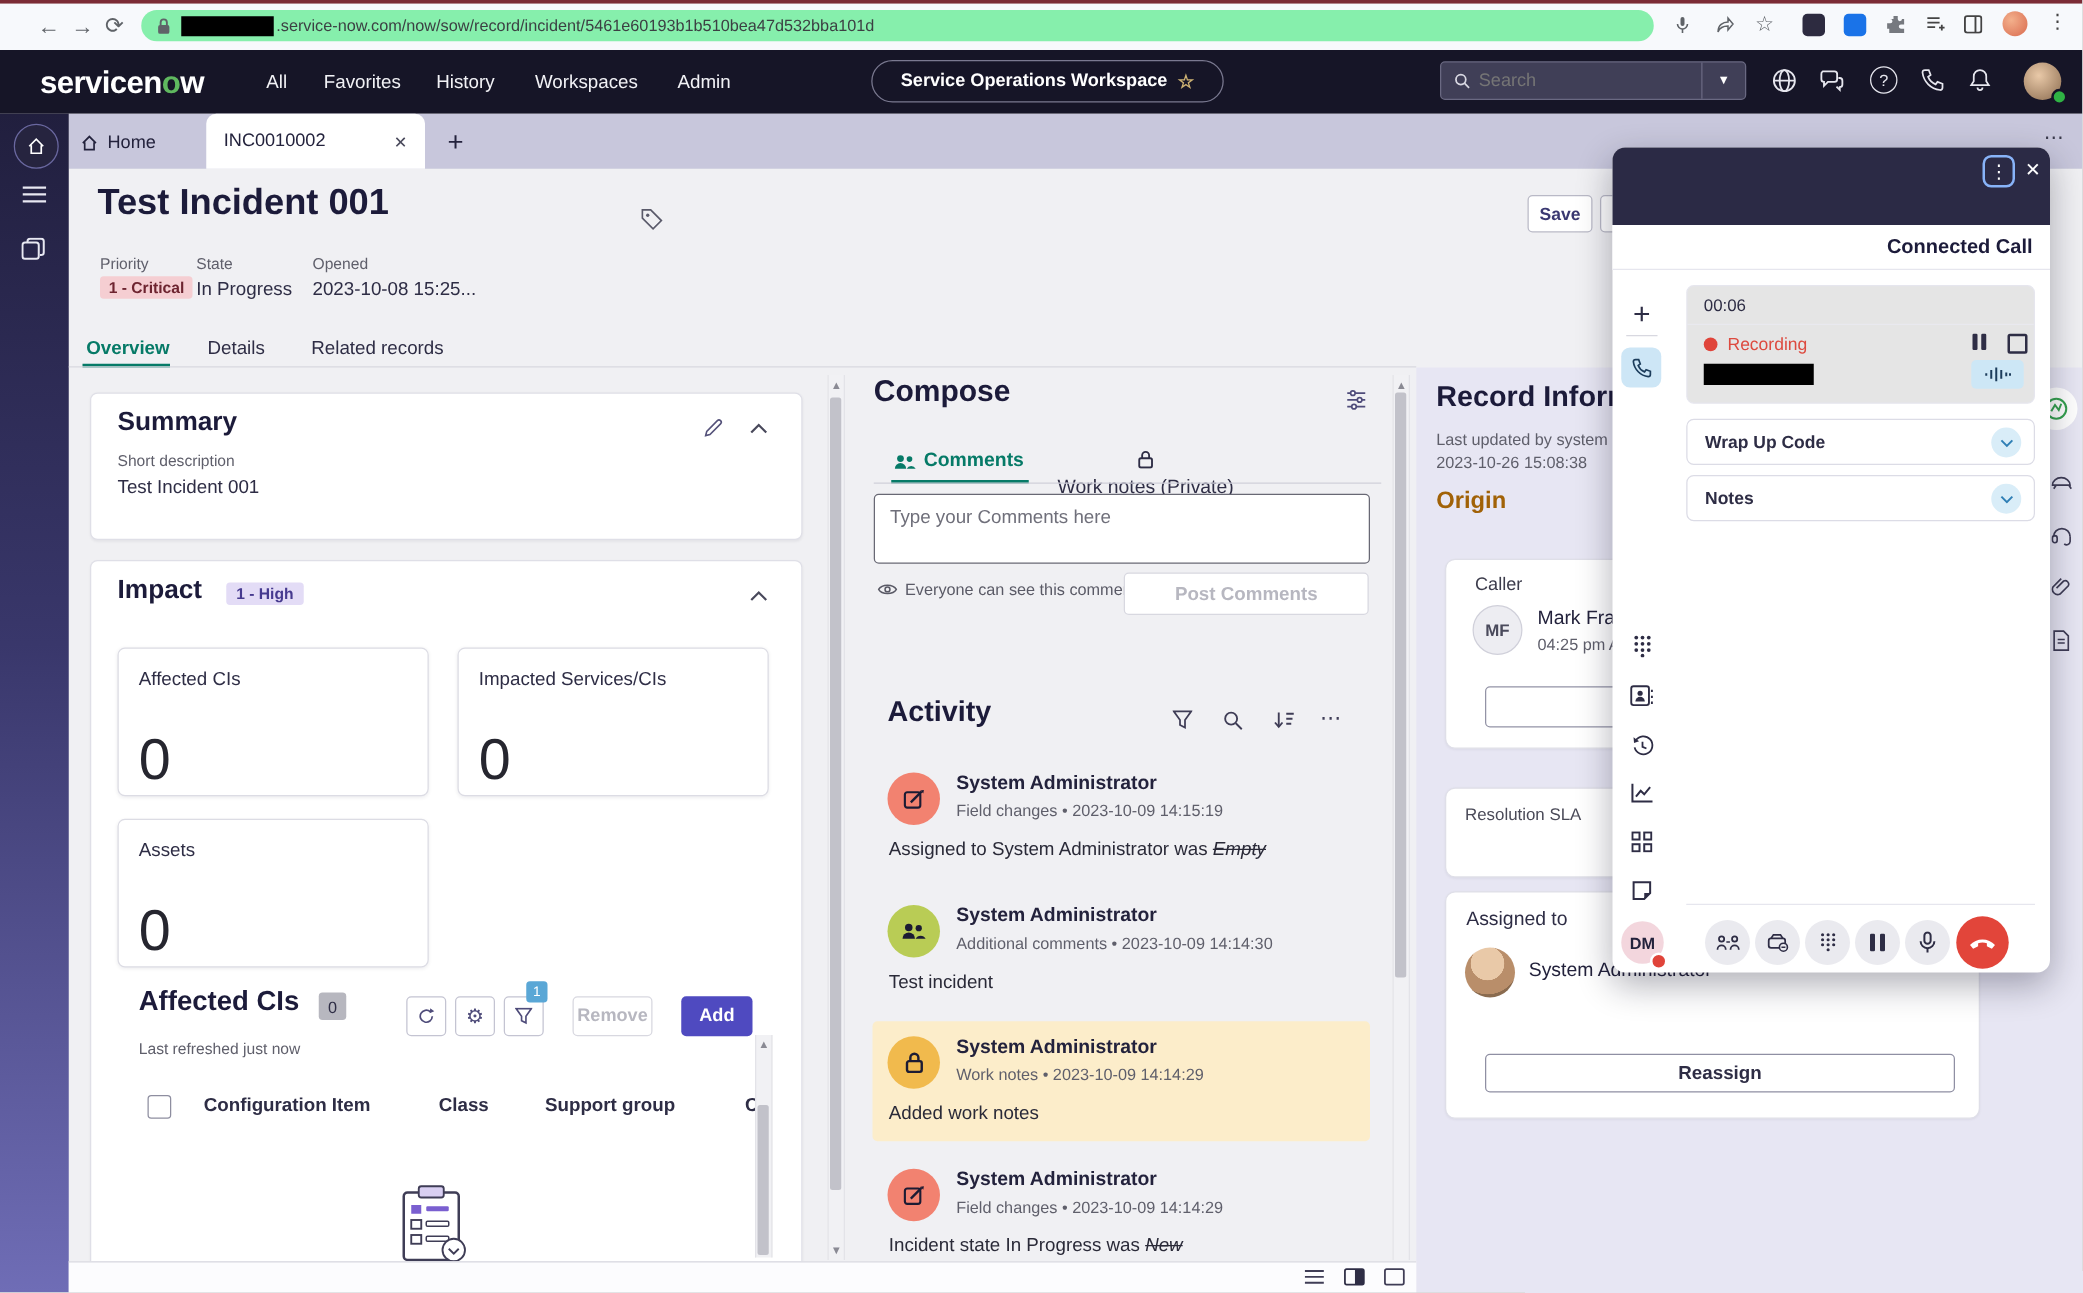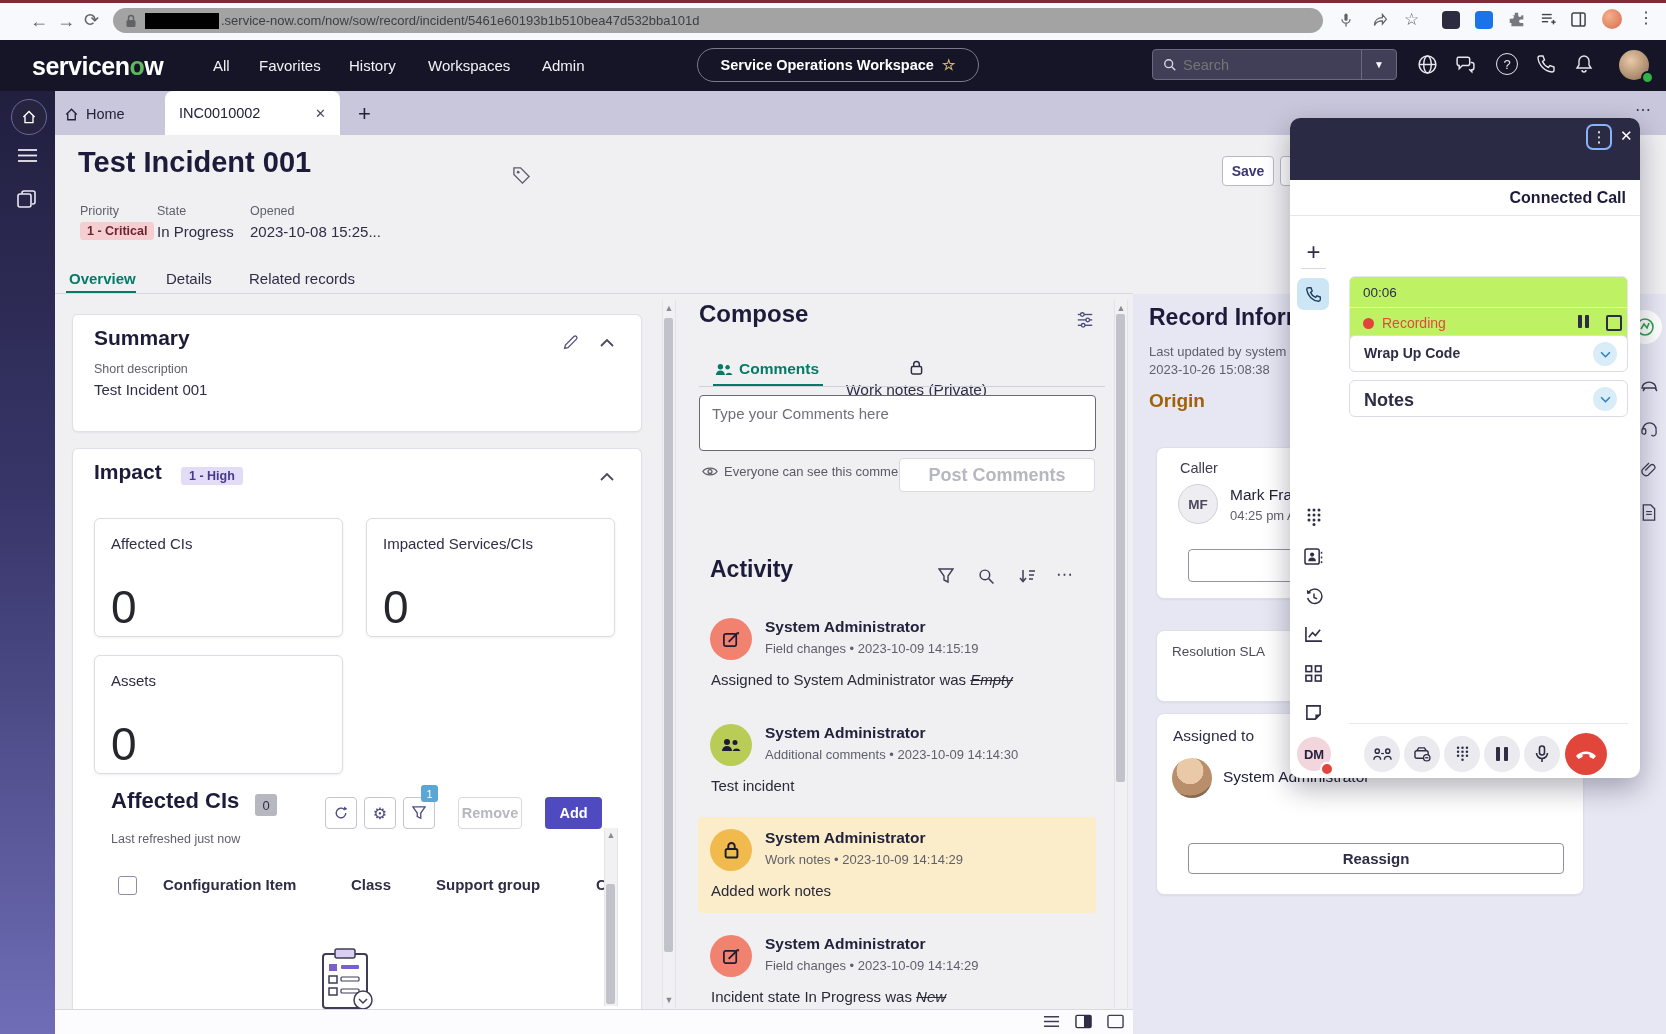--- a/index.html
+++ b/index.html
@@ -3,21 +3,21 @@
 <meta charset="utf-8">
 <style>
   html,body{margin:0;padding:0;background:#ccc;}
   #canvas{position:relative;width:1666px;height:1034px;overflow:hidden;background:#f0f0f3;
     font-family:"Liberation Sans",sans-serif;color:#2e2d45;}
   .abs{position:absolute;}
   
   .win-strip{left:0;top:0;width:1666px;height:3px;background:#7b2c36;}
   .toolbar{left:0;top:3px;width:1666px;height:37px;background:#f7f9fc;border-bottom:1px solid #dfe3e8;}
   .navglyph{font-size:17px;color:#5f6368;line-height:1;}
-  .urlpill{left:113px;top:8px;width:1210px;height:25px;background:#a3a3a3;border-radius:13px;display:flex;align-items:center;padding-left:12px;box-sizing:border-box;}
+  .urlpill{left:113px;top:8px;width:1210px;height:25px;background:#86efac;border-radius:13px;display:flex;align-items:center;padding-left:12px;box-sizing:border-box;}
   .redact{width:74px;height:16px;background:#000;margin:0 2px 0 8px;}
   .urltext{font-size:13px;color:#3c4043;white-space:nowrap;}
   .extsq{width:18px;height:18px;border-radius:4px;display:inline-block;}
   
   .snhdr{left:0;top:40px;width:1666px;height:51px;background:#161527;display:block;}
   .snlogo{left:32px;top:52px;font-size:25px;font-weight:bold;color:#fff;letter-spacing:-.5px;}
   .snlogo .green{color:#5fb85f;}
   .snnav{font-size:15px;color:#f2f2f6;}
   .wkpill{left:697px;top:48px;width:282px;height:34px;border:1px solid #7a7990;border-radius:17px;color:#fff;
     display:flex;align-items:center;justify-content:center;gap:8px;font-size:14.5px;font-weight:bold;box-sizing:border-box;}
@@ -362,21 +362,21 @@
 
   <textarea class="abs ta" style="left: 699px; top: 395px; width: 397px; height: 56px;" placeholder="Type your Comments here"></textarea>
 
   <div class="abs" style="left:702px;top:466px;">
     <svg width="16" height="11" viewBox="0 0 18 12">
         <path d="M1 6 C4 1 14 1 17 6 C14 11 4 11 1 6 Z" fill="none" stroke="#5a5a66" stroke-width="1.4"></path>
         <circle cx="9" cy="6" r="2.2" fill="none" stroke="#5a5a66" stroke-width="1.4"></circle>
       </svg>
   </div>
   <div class="abs" style="left:724px;top:464px;font-size:13px;color:#5a5a66;">Everyone can see this comment</div>
-  <div class="abs btn-dis" style="left:899px;top:458px;width:196px;height:34px;font-size:18px;">Post Comments</div>
+  <div class="abs btn-dis" style="left:899px;top:458px;width:196px;height:34px;font-size:15px;">Post Comments</div>
 
   <div class="abs" style="left:710px;top:556px;font-size:23px;font-weight:bold;color:#1c1b3a;">Activity</div>
   <div class="abs" style="left:938px;top:568px;">
     <svg width="16" height="16" viewBox="0 0 16 16">
         <path d="M1 1 h14 L10 8 v6 l-4-2 V8 Z" fill="none" stroke="#3f3d56" stroke-width="1.4"></path>
       </svg>
   </div>
   <div class="abs" style="left:978px;top:568px;">
     <svg width="17" height="17" viewBox="0 0 16 16">
         <circle cx="6.5" cy="6.5" r="4.5" fill="none" stroke="#3f3d56" stroke-width="1.4"></circle>
@@ -588,21 +588,21 @@
     </div>
     <div class="railicon" style="top:586px;">
       <svg width="17" height="17" viewBox="0 0 18 18">
           <path d="M2 2 h14 v9 l-5 5 H2 Z" fill="none" stroke="#2e2d45" stroke-width="1.7"></path>
           <path d="M16 11 h-5 v5" fill="#2e2d45"></path>
         </svg>
     </div>
     <div class="abs" style="left:7px;top:619px;width:34px;height:34px;border-radius:50%;background:#f3d6dd;display:flex;align-items:center;justify-content:center;font-size:13px;font-weight:bold;color:#23223c;">DM</div>
     <span class="abs" style="left:30px;top:644px;width:10px;height:10px;border-radius:50%;background:#e0443a;border:2px solid #fff;"></span>
 
-    <div class="abs" style="left:59px;top:110px;width:279px;height:95px;background:#bef264;border:1px solid #e6e6ee;border-radius:6px;box-sizing:border-box;margin-top:48px;">
+    <div class="abs" style="left:59px;top:110px;width:279px;height:95px;background:#e5e5e5;border:1px solid #e6e6ee;border-radius:6px;box-sizing:border-box;">
       <div style="position:absolute;left:13px;top:8px;font-size:13.5px;color:#2e2d45;">00:06</div>
       <div style="position:absolute;left:0;top:30px;width:100%;height:1px;background:#e9e9ef;"></div>
       <span style="position:absolute;left:13px;top:41px;width:11px;height:11px;border-radius:50%;background:#e0443a;"></span>
       <div style="position:absolute;left:32px;top:38px;font-size:14px;color:#dd4a3f;">Recording</div>
       <div style="position:absolute;left:228px;top:38px;display:flex;gap:3px;">
         <span style="width:4px;height:13px;background:#2e2d45;border-radius:1px;"></span>
           <span style="width:4px;height:13px;background:#2e2d45;border-radius:1px;"></span>
       </div>
       <span style="position:absolute;left:256px;top:38px;width:12px;height:12px;border:2.2px solid #2e2d45;border-radius:2px;"></span>
       <span style="position:absolute;left:13px;top:62px;width:88px;height:17px;background:#000;"></span>
@@ -622,21 +622,21 @@
 
     <div class="dropbox" style="top:217px;">
       <div style="position:absolute;left:14px;top:9px;font-size:14px;font-weight:bold;color:#2e2d45;">Wrap Up Code</div>
       <div class="chevcirc" style="position:absolute;right:10px;top:6px;">
         <svg width="11" height="7" viewBox="0 0 12 8">
             <polyline points="1,1.5 6,6.5 11,1.5" fill="none" stroke="#2f7fb5" stroke-width="1.8"></polyline>
           </svg>
       </div>
     </div>
     <div class="dropbox" style="top:262px;">
-      <div style="position:absolute;left:14px;top:9px;font-size:18px;font-weight:bold;color:#2e2d45;">Notes</div>
+      <div style="position:absolute;left:14px;top:9px;font-size:14px;font-weight:bold;color:#2e2d45;">Notes</div>
       <div class="chevcirc" style="position:absolute;right:10px;top:6px;">
         <svg width="11" height="7" viewBox="0 0 12 8">
             <polyline points="1,1.5 6,6.5 11,1.5" fill="none" stroke="#2f7fb5" stroke-width="1.8"></polyline>
           </svg>
       </div>
     </div>
 
     <div class="abs" style="left:59px;top:605px;width:279px;height:1px;background:#e6e6ee;"></div>
     <div class="abs pcirc" style="left:74px;top:618px;">
       <svg width="19" height="14" viewBox="0 0 20 14">

